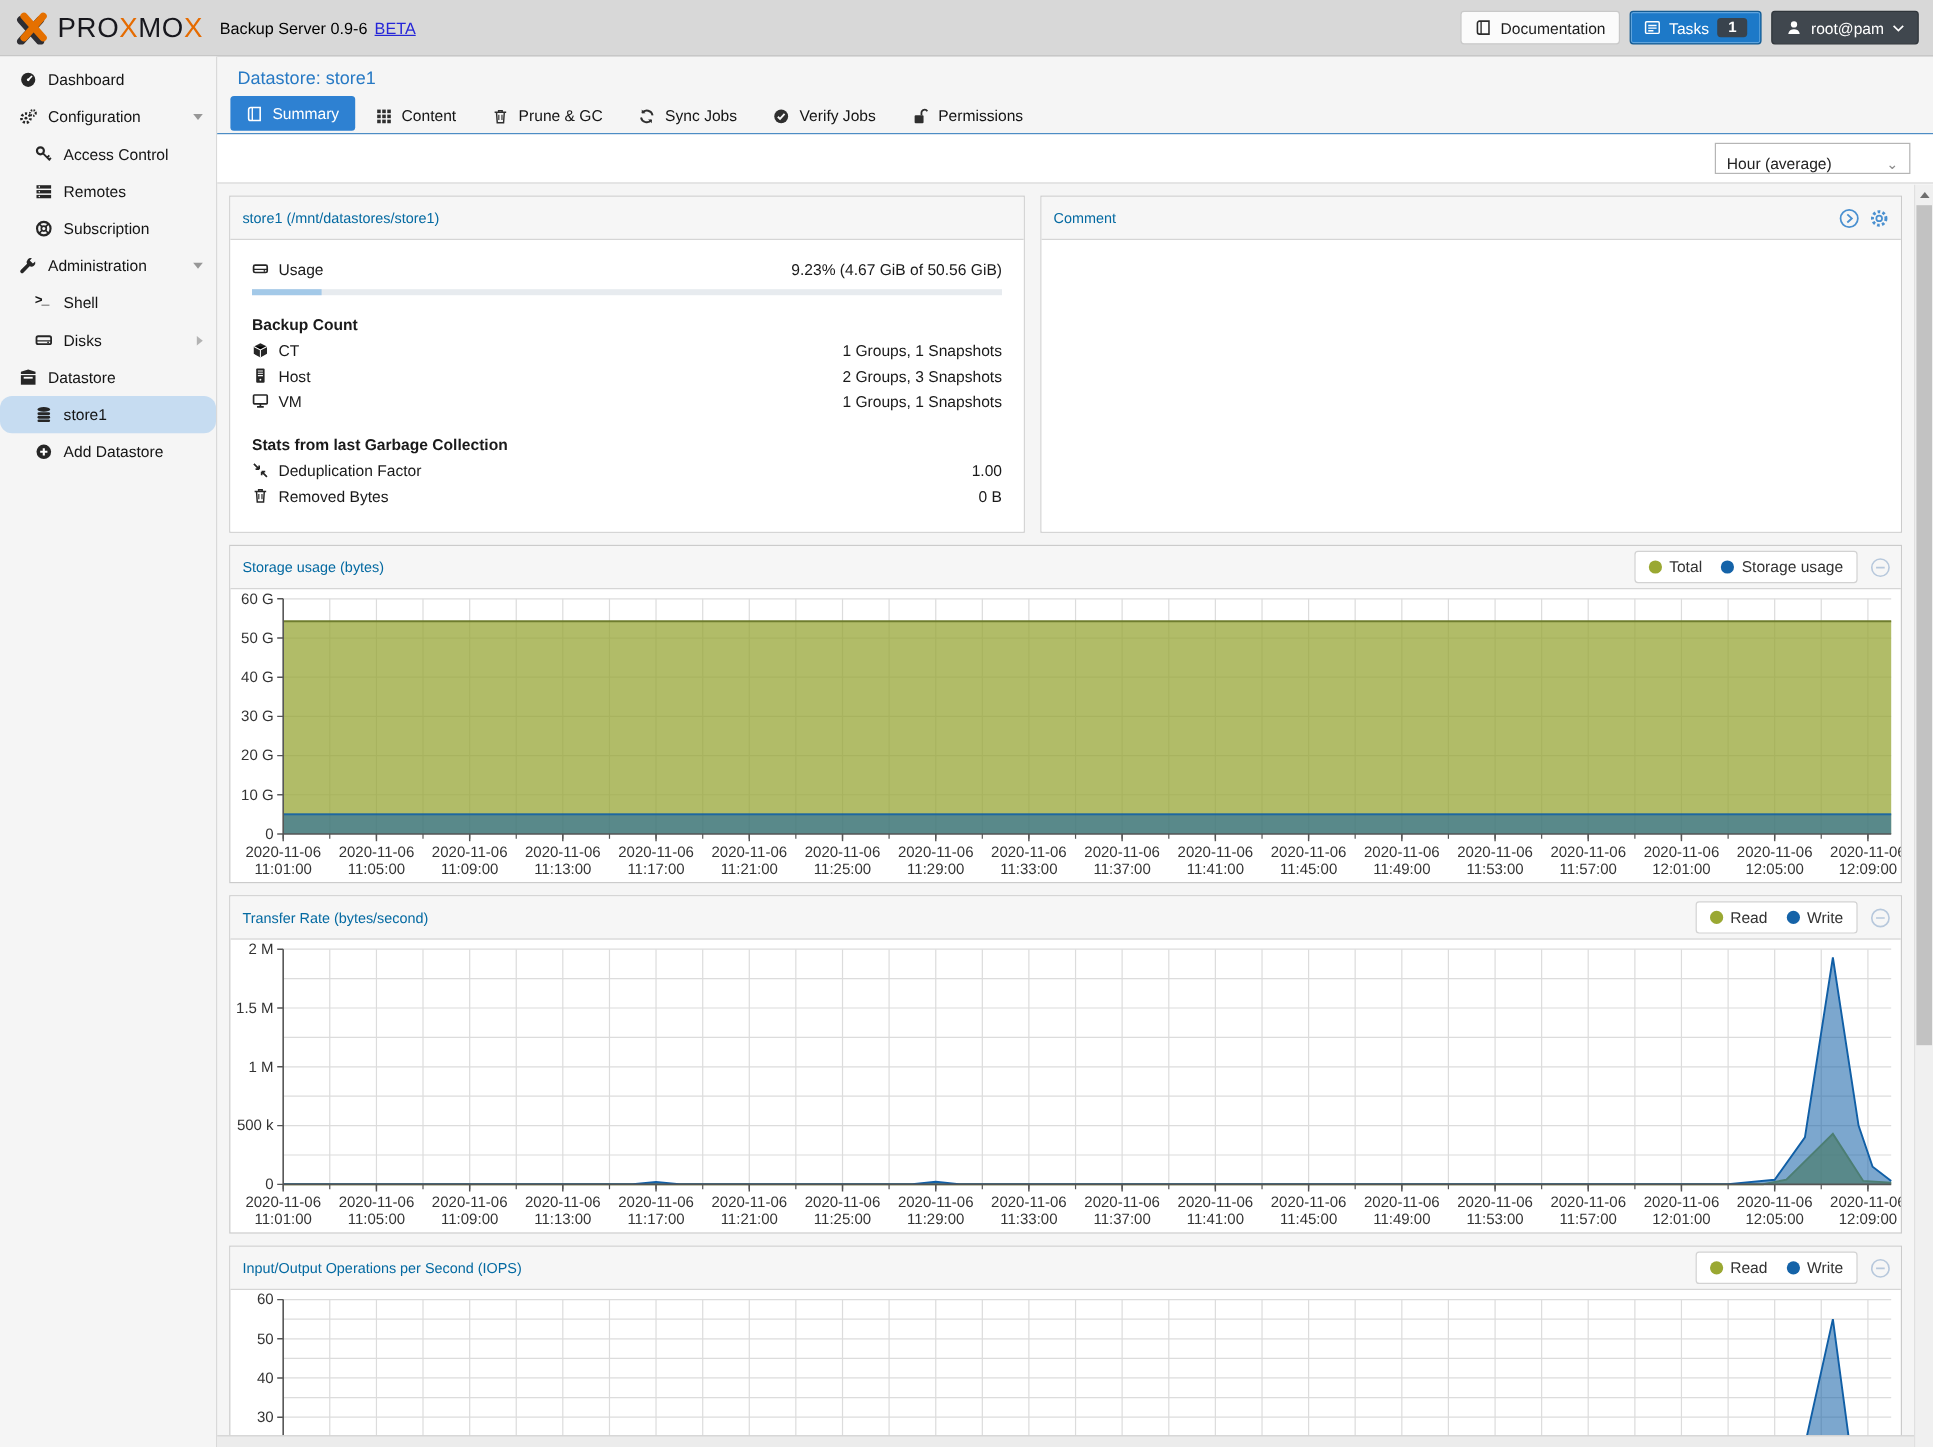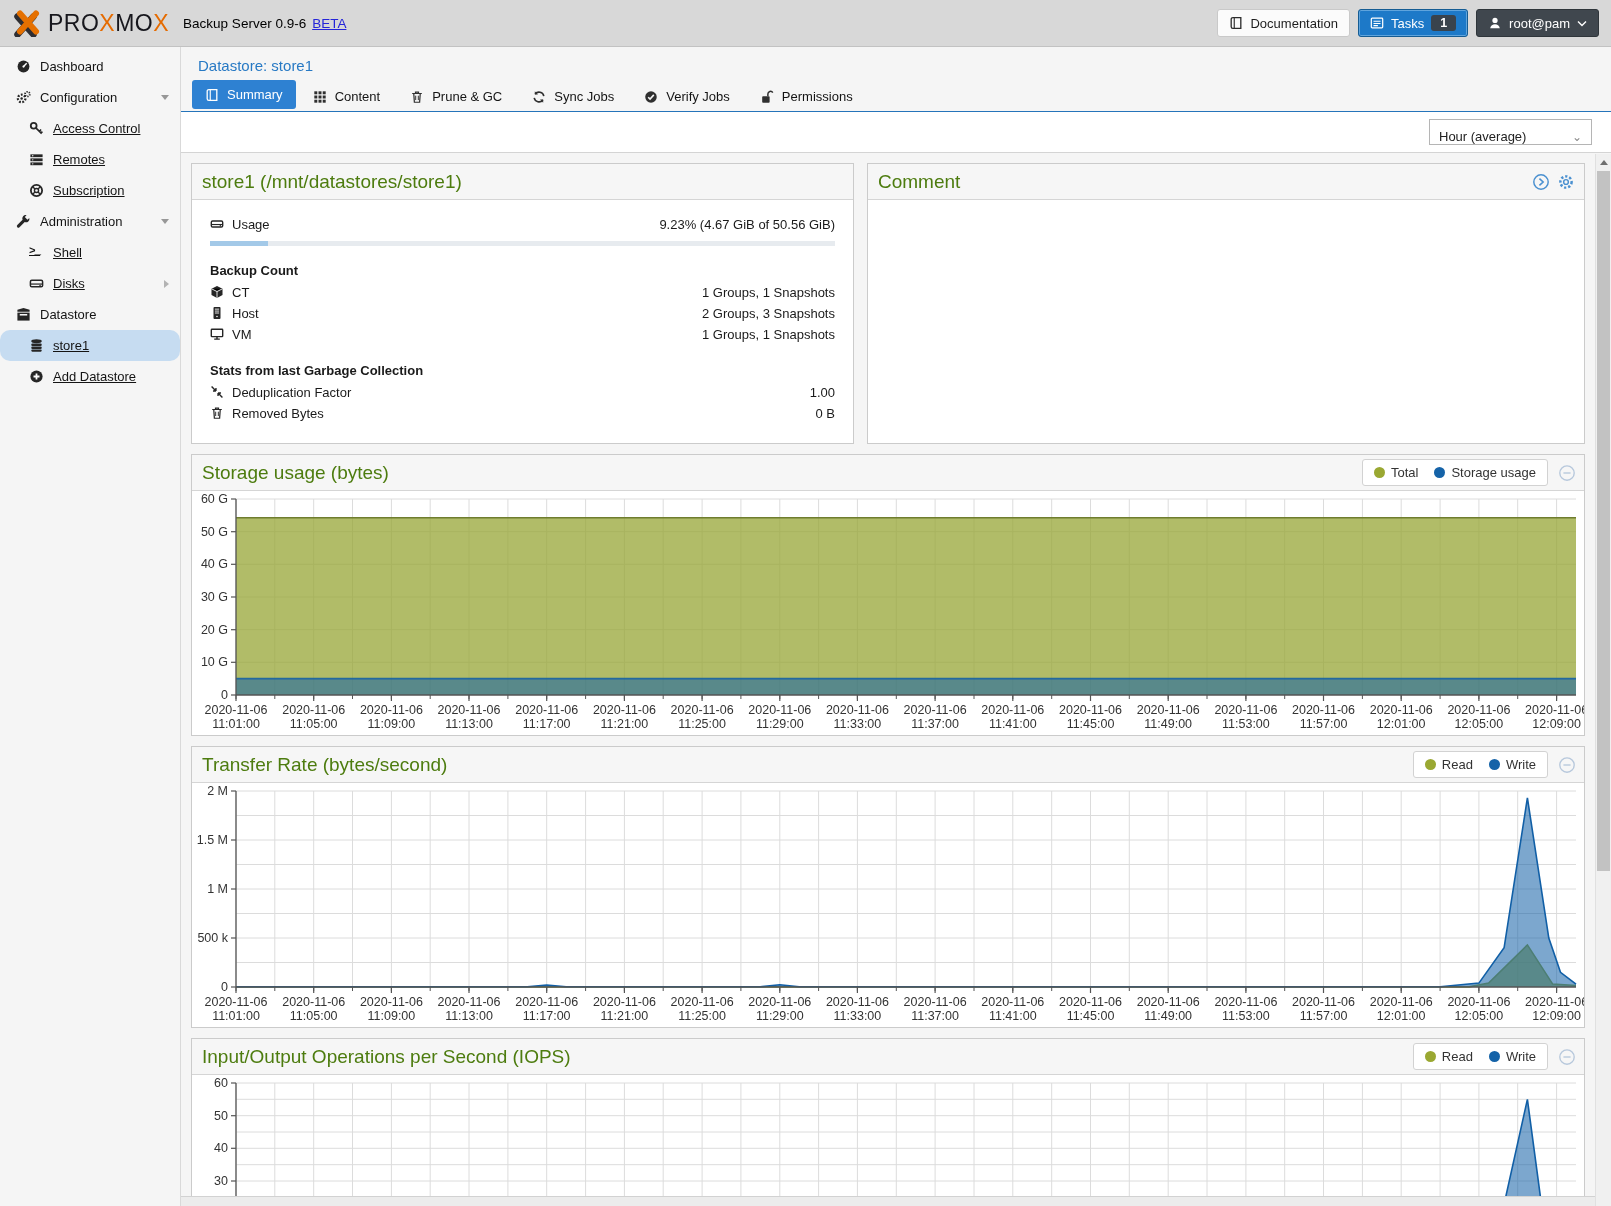--- a/index.html
+++ b/index.html
@@ -17,21 +17,21 @@
   .hbtn { height:28px; display:flex; align-items:center; gap:7px; padding:0 11px; border-radius:3px; font-size:13px; cursor:default; }
   .hbtn-doc { background:#fbfbfb; border:1px solid #c9c9c9; color:#1d1d1d; }
   .hbtn-tasks { background:#1d79c8; border:1px solid #155c93; color:#fff; box-shadow:0 0 0 1px #5fa4dd inset; }
   .task-badge { background:#39434d; color:#fff; border-radius:3px; padding:1px 9px; font-weight:bold; font-size:12.5px; }
   .hbtn-user { background:#40474e; border:1px solid #2f353a; color:#fff; }
 
   
   .body-row { display:flex; height:1159px; }
   .sidebar { width:181px; background:#f5f5f5; border-right:1px solid #d9d9d9; padding-top:4px; flex:none; }
   .side-item { height:31px; display:flex; align-items:center; gap:9px; padding-left:16px; position:relative; font-size:13px; color:#141414; cursor:default; }
-  .side-item.child { padding-left:29px;text-decoration:underline; }
+  .side-item.child { padding-left:29px; }
   .side-item.selected { background:#c6dcf1;border-radius:10px; }
   .caret-down { position:absolute; right:11px; width:0; height:0; border-left:4.5px solid transparent; border-right:4.5px solid transparent; border-top:5px solid #979797; }
   .caret-right { position:absolute; right:11px; width:0; height:0; border-top:4.5px solid transparent; border-bottom:4.5px solid transparent; border-left:5px solid #b3b3b3; }
   .sicon { width:15px; height:15px; flex:none; display:inline-flex; }
   .shell-glyph { font-family:"Liberation Mono", monospace; font-weight:bold; font-size:11px; letter-spacing:-1px; }
 
   .main { flex:1; display:flex; flex-direction:column; min-width:0; }
   .title-row { height:31px; display:flex; align-items:center; padding:6px 0 0 17px; }
   .page-title { color:#2779c4; font-size:15px; }
   .tab-row { height:34px; display:flex; align-items:flex-end; gap:4px; padding:0 0 0 11px; border-bottom:1px solid #2574ba; }
@@ -41,21 +41,21 @@
   .tab.active .ticon { color:#fff; }
   .toolbar-row { height:41px; background:#fff; border-bottom:1px solid #d4d4d4; display:flex; align-items:center; justify-content:flex-end; padding-right:19px; }
   .select { width:163px; height:26px; border:1px solid #b5b5b5; border-radius:0; background:#fff; display:flex; align-items:flex-end; padding:0 9px; color:#222; }
   .select .sel-arrow { margin-left:auto; color:#8a8a8a; font-size:12px; }
 
   .content { flex:1; padding:10px 10px 0 10px; margin-right:16px; overflow:hidden; display:flex; flex-direction:column; gap:10px; }
 
   
   .panel { background:#fff; border:1px solid #cbcbcb; }
   .panel-header { height:36px; background:#f6f6f6; border-bottom:1px solid #d5d5d5; display:flex; align-items:center; padding:0 10px; position:relative; }
-  .panel-title { color:#4d7c0f; font-size:19px; }
+  .panel-title { color:#0369a1; font-size:12px; }
   .row1 { display:flex; gap:13px; height:281px; flex:none; }
   .store-panel { width:663px; flex:none; display:flex; flex-direction:column; }
   .comment-panel { flex:1; display:flex; flex-direction:column; }
   .panel-body { flex:1; background:#fff; }
   .store-body { padding:17px 18px 0 18px; }
   .kv-row { display:flex; align-items:flex-start; gap:8px; min-height:19px; margin-bottom:2px; }
   .kv-row .val { margin-left:auto; text-align:right; }
   .picon { width:14px; height:14px; display:inline-flex; flex:none; }
   .progress { height:5px; background:#e7ebef; margin:5px 0 2px 0; }
   .progress-fill { height:100%; background:#a3c9e8; }

